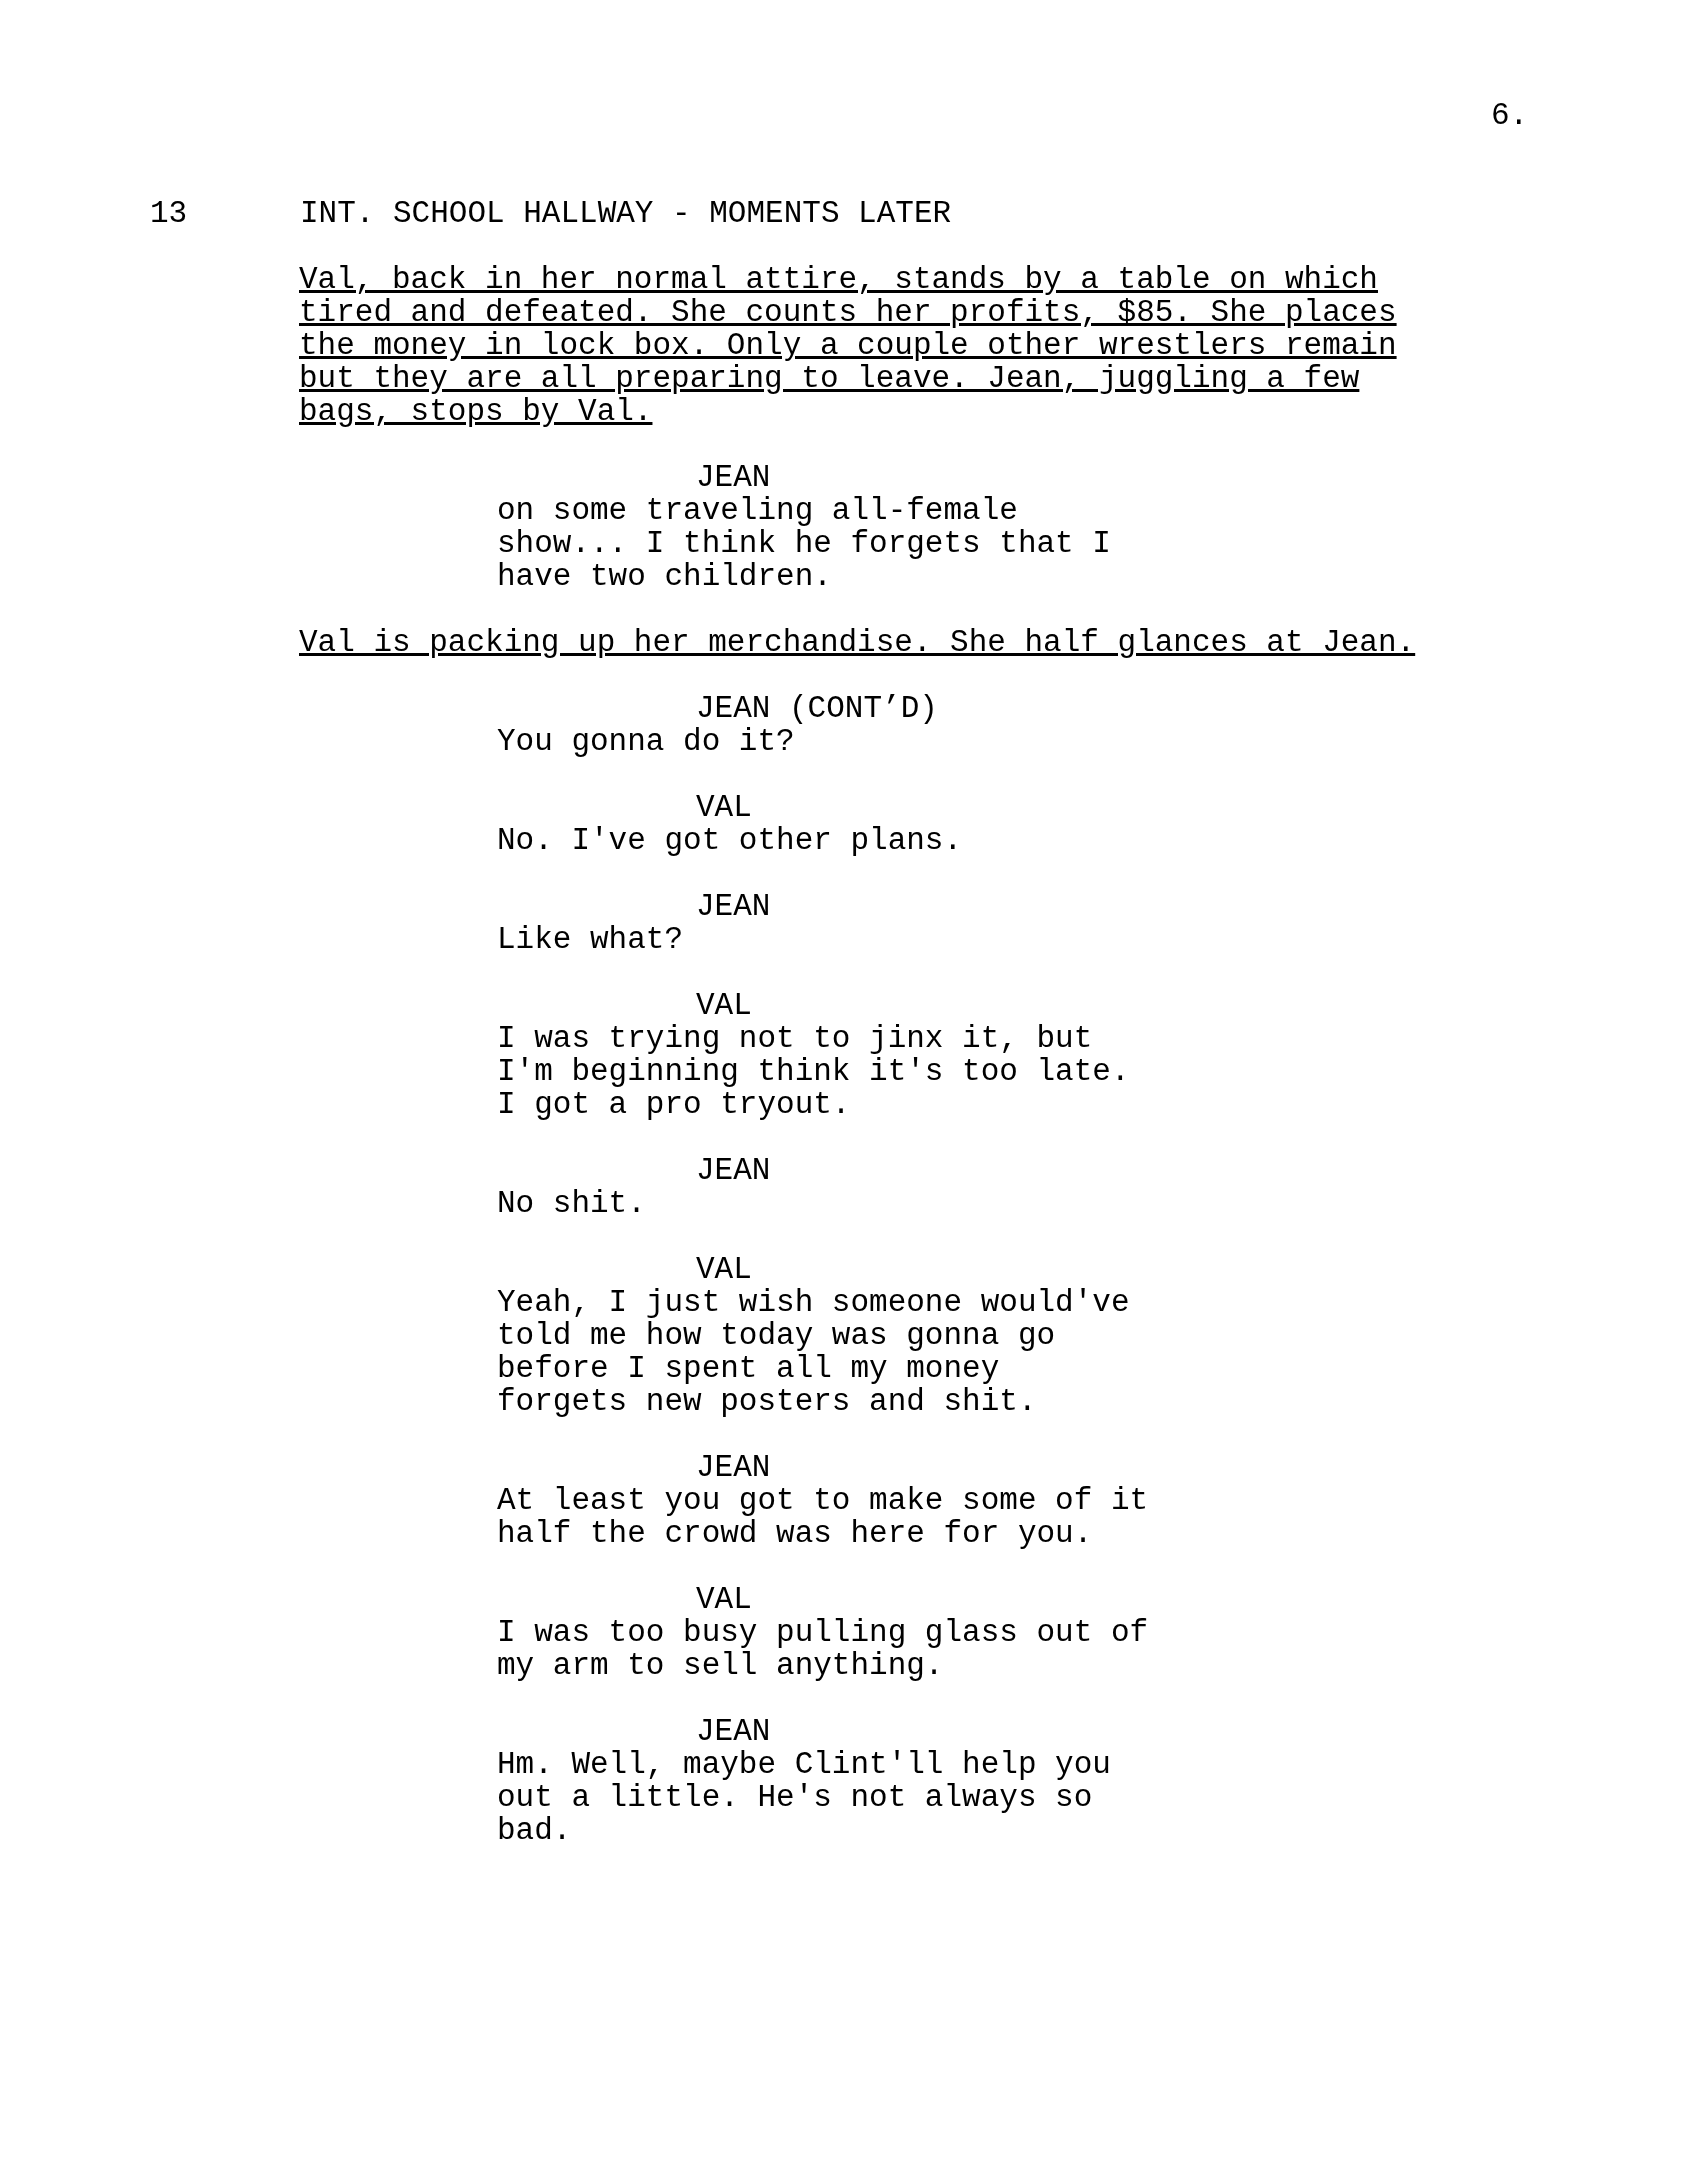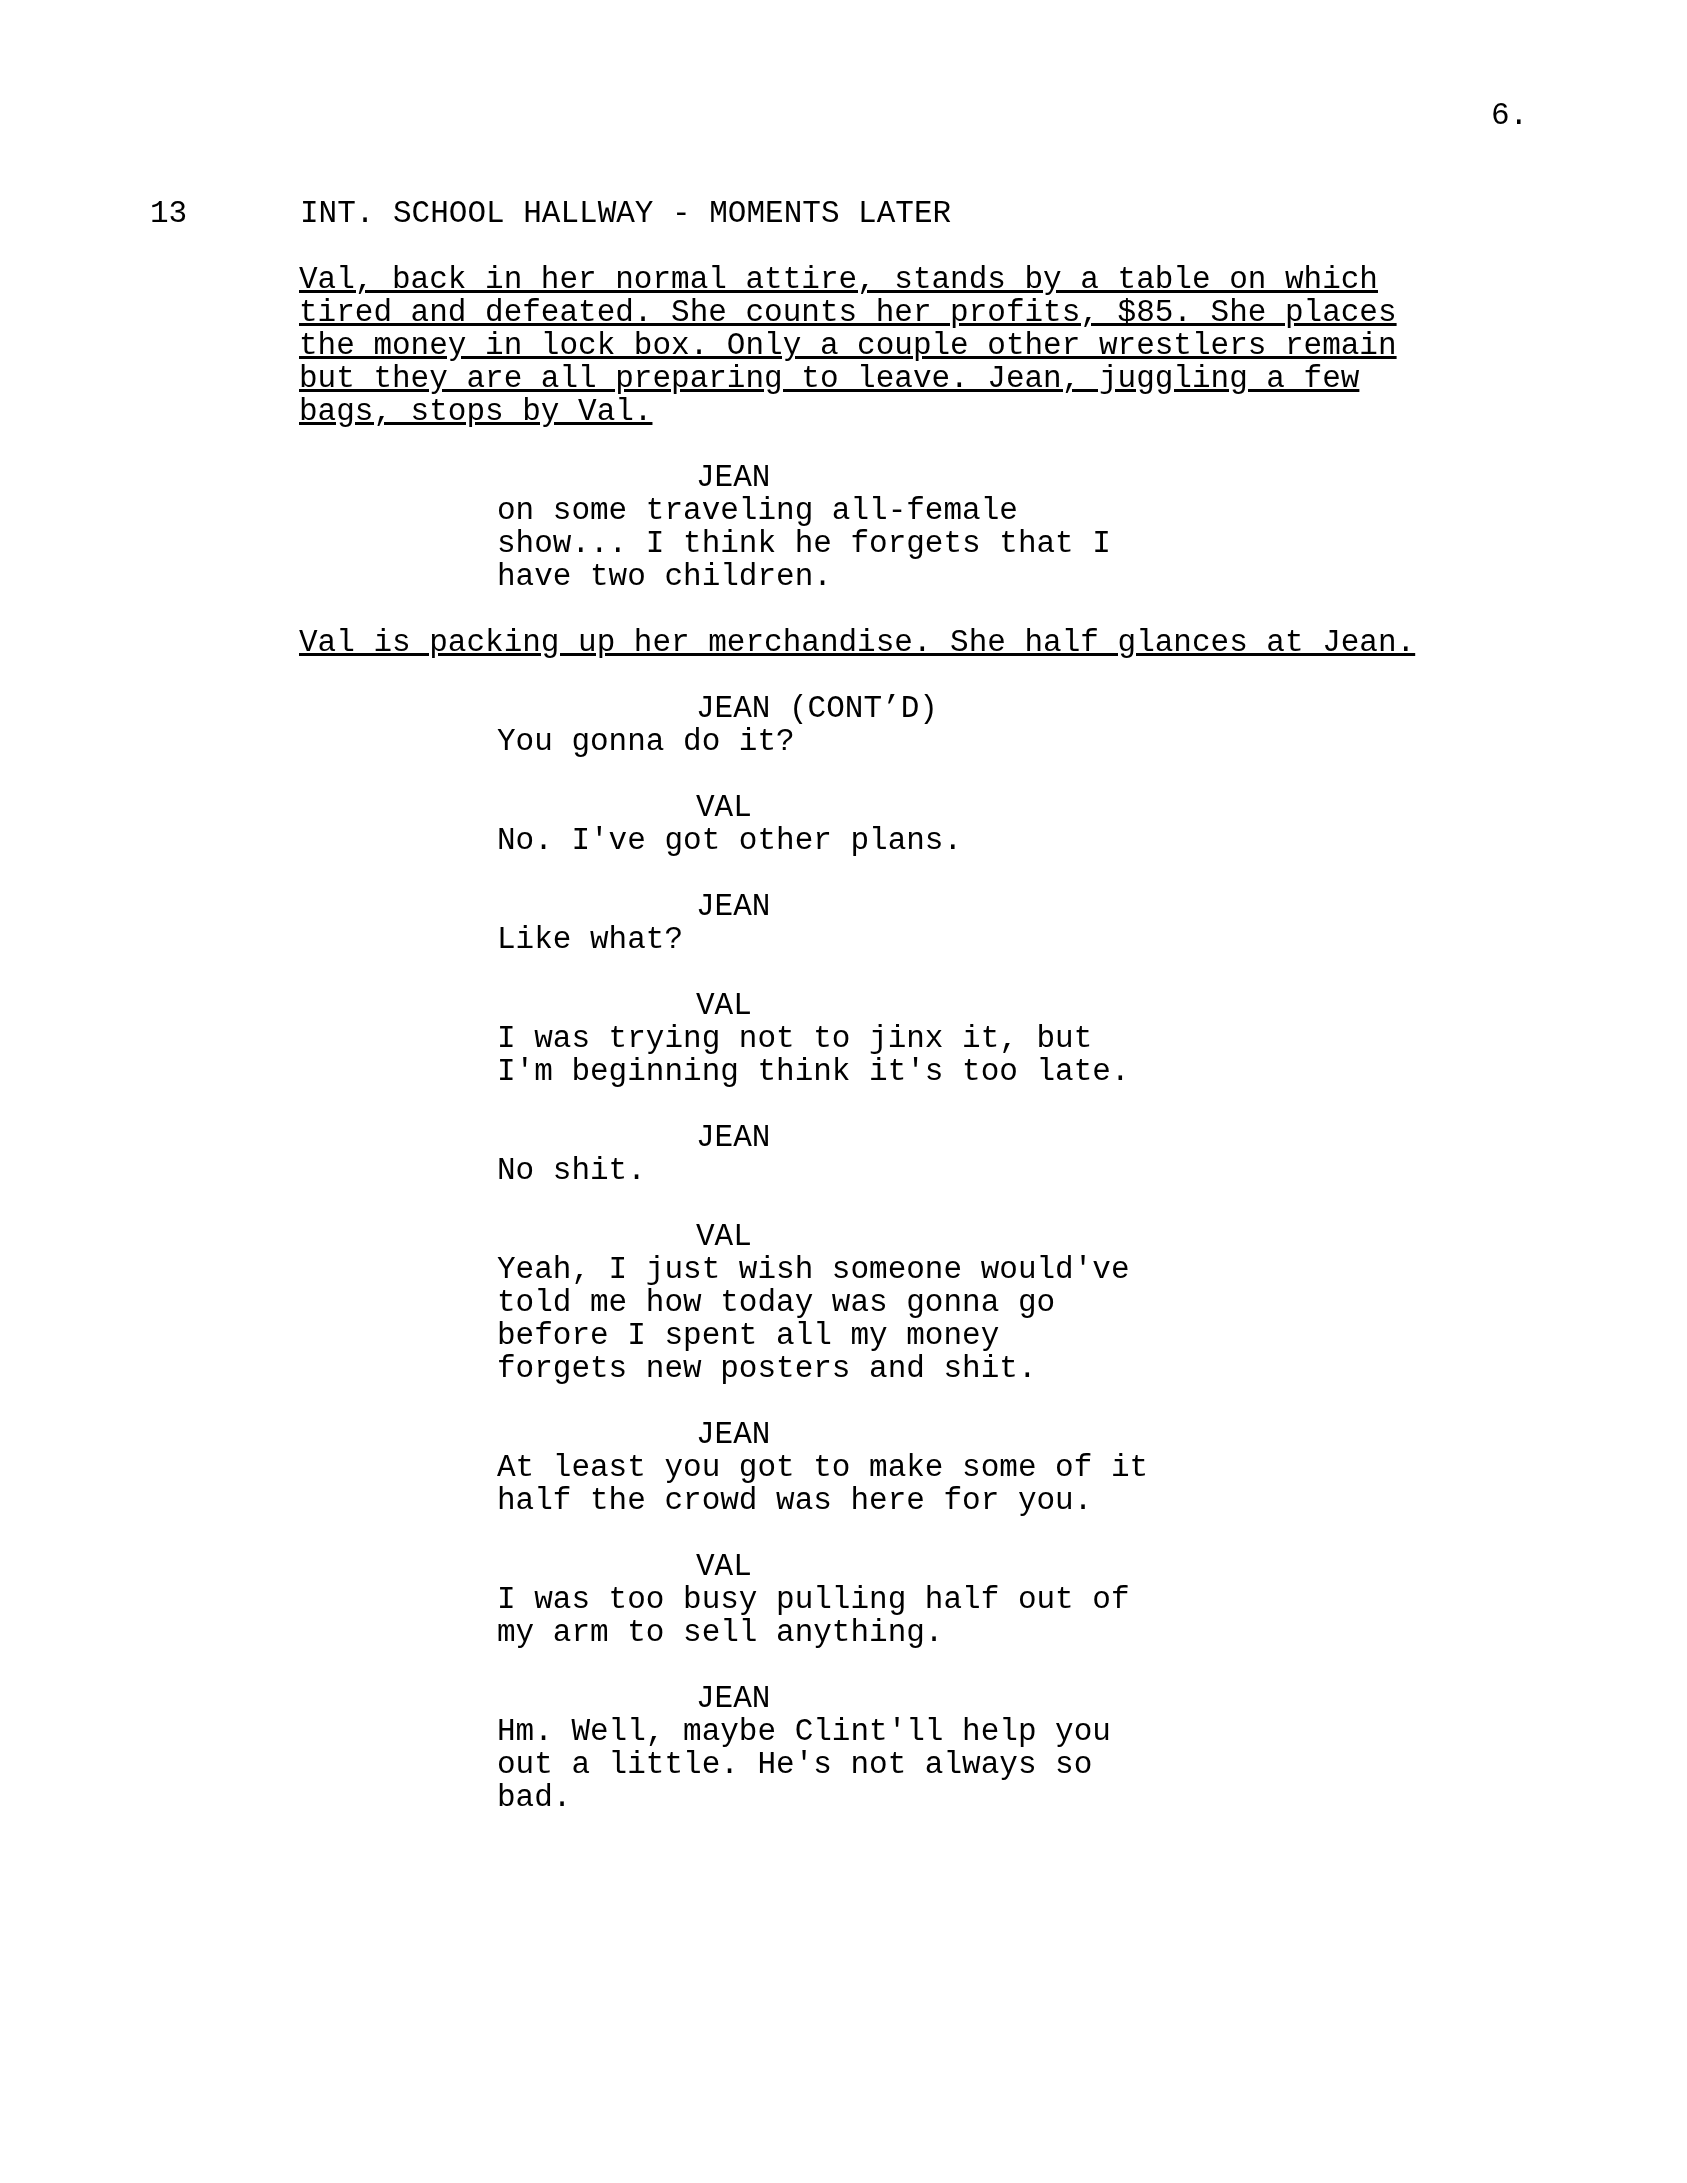--- a/index.html
+++ b/index.html
@@ -119,20 +119,21 @@
     <div>
       <span class="line character">JEAN</span>
       <span class="line dialogue">Like what?</span>
     </div>
     <div class="blank"></div>
 
     <div>
       <span class="line character">VAL</span>
       <span class="line dialogue">I was trying not to jinx it, but</span>
       <span class="line dialogue">I'm beginning think it's too late.</span>
+      <span class="line dialogue">I got a pro tryout.</span>
     </div>
     <div class="blank"></div>
 
     <div>
       <span class="line character">JEAN</span>
       <span class="line dialogue">No shit.</span>
     </div>
     <div class="blank"></div>
 
     <div>
@@ -146,21 +147,21 @@
 
     <div>
       <span class="line character">JEAN</span>
       <span class="line dialogue">At least you got to make some of it</span>
       <span class="line dialogue">half the crowd was here for you.</span>
     </div>
     <div class="blank"></div>
 
     <div>
       <span class="line character">VAL</span>
-      <span class="line dialogue">I was too busy pulling half out of</span>
+      <span class="line dialogue">I was too busy pulling glass out of</span>
       <span class="line dialogue">my arm to sell anything.</span>
     </div>
     <div class="blank"></div>
 
     <div>
       <span class="line character">JEAN</span>
       <span class="line dialogue">Hm. Well, maybe Clint'll help you</span>
       <span class="line dialogue">out a little. He's not always so</span>
       <span class="line dialogue">bad.</span>
     </div>

